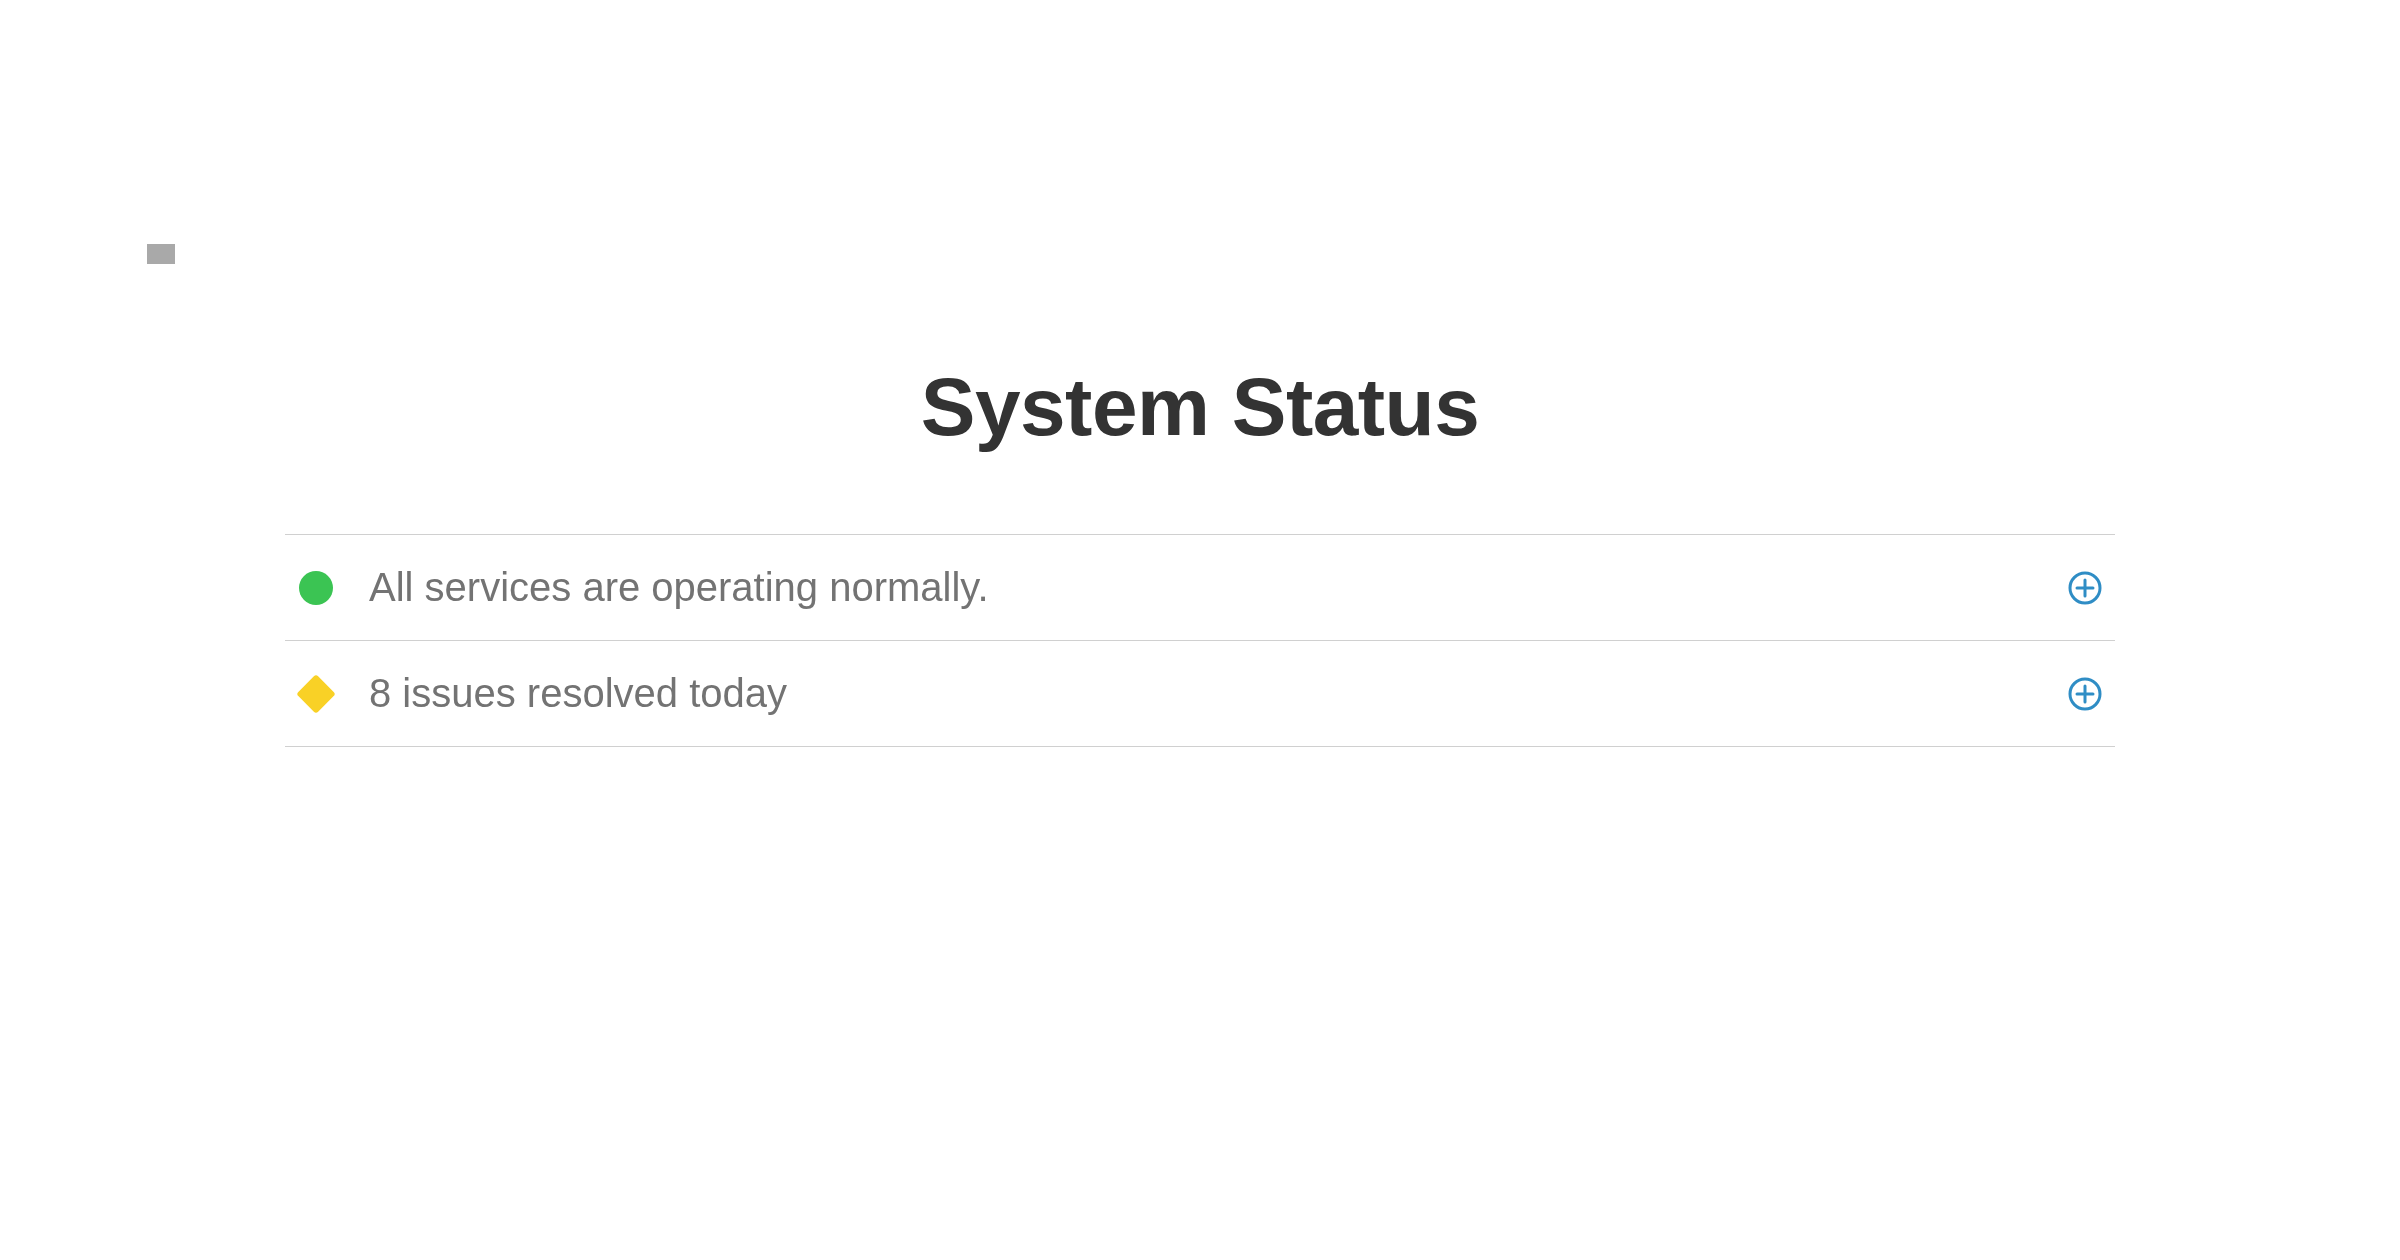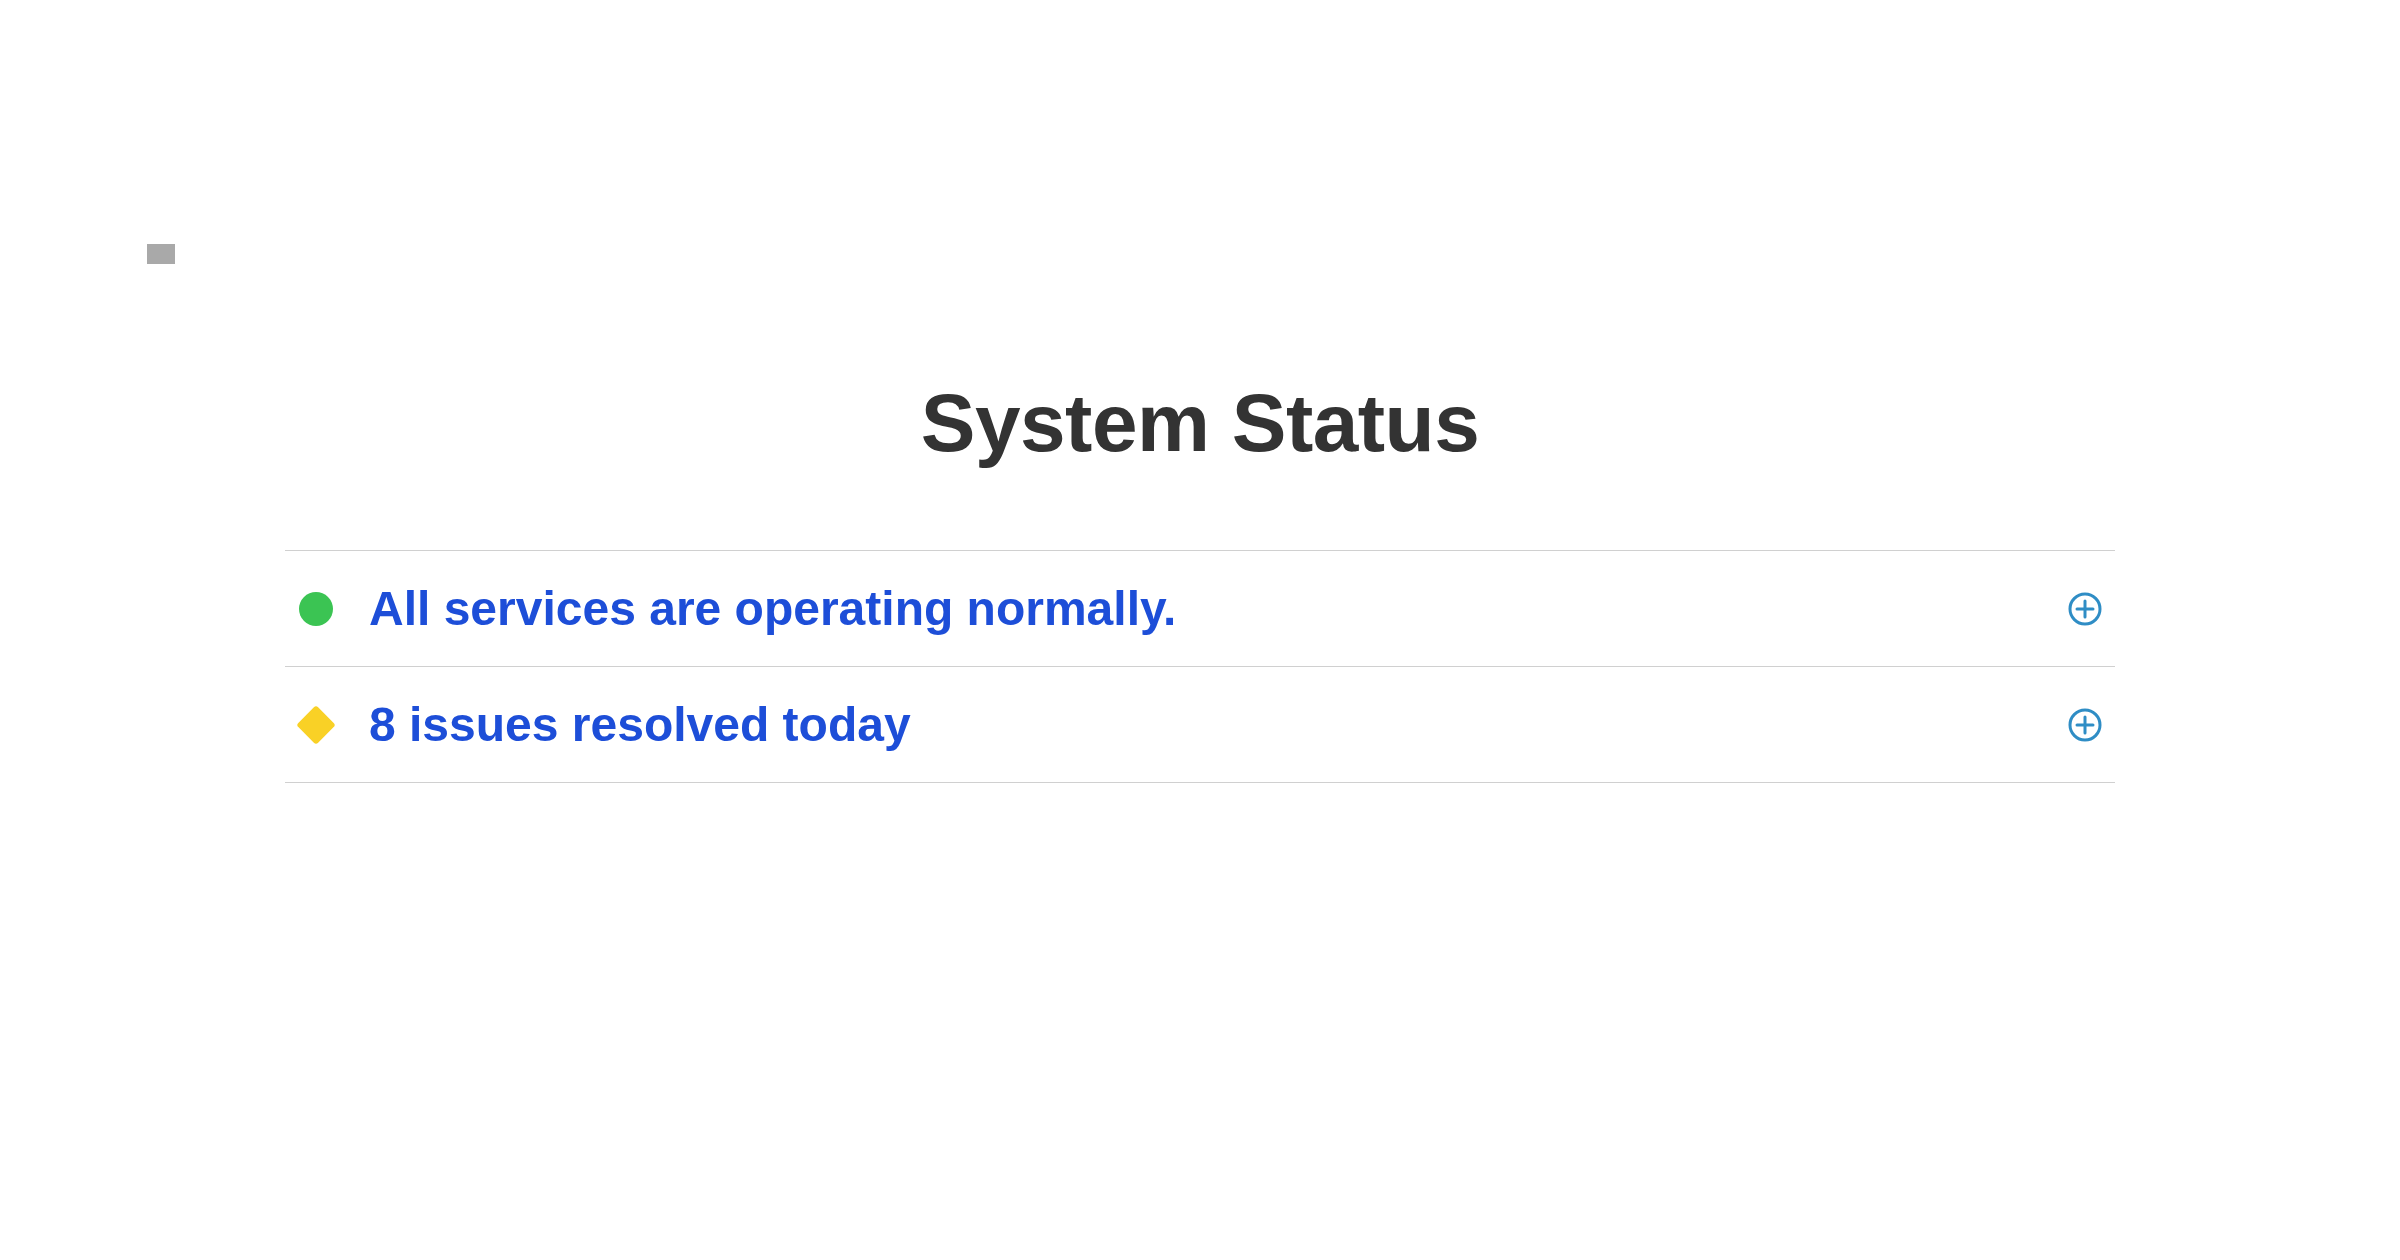--- a/index.html
+++ b/index.html
@@ -17,21 +17,21 @@
     .decoration-square {
       position: absolute;
       top: 244px;
       left: 147px;
       width: 28px;
       height: 20px;
       background: #a9a9a9;
     }
     .container {
       width: 1830px;
-      margin: 16px auto;
+      margin: 0 auto;
       padding-top: 360px;
     }
     .page-title {
       font-size: 82px;
       font-weight: 600;
       color: #333333;
       text-align: center;
       margin-bottom: 80px;
       letter-spacing: -0.5px;
     }
@@ -68,23 +68,23 @@
     }
     .diamond-yellow {
       width: 28px;
       height: 28px;
       background: #F9D126;
       transform: rotate(45deg);
       border-radius: 3px;
     }
     .status-text {
       flex: 1;
-      font-size: 48px;
-      color: #1d4ed8;
-      font-weight: 700;
+      font-size: 40px;
+      color: #737373;
+      font-weight: 400;
     }
     .expand-button {
       width: 40px;
       height: 40px;
       display: flex;
       align-items: center;
       justify-content: center;
       cursor: pointer;
       flex-shrink: 0;
     }

